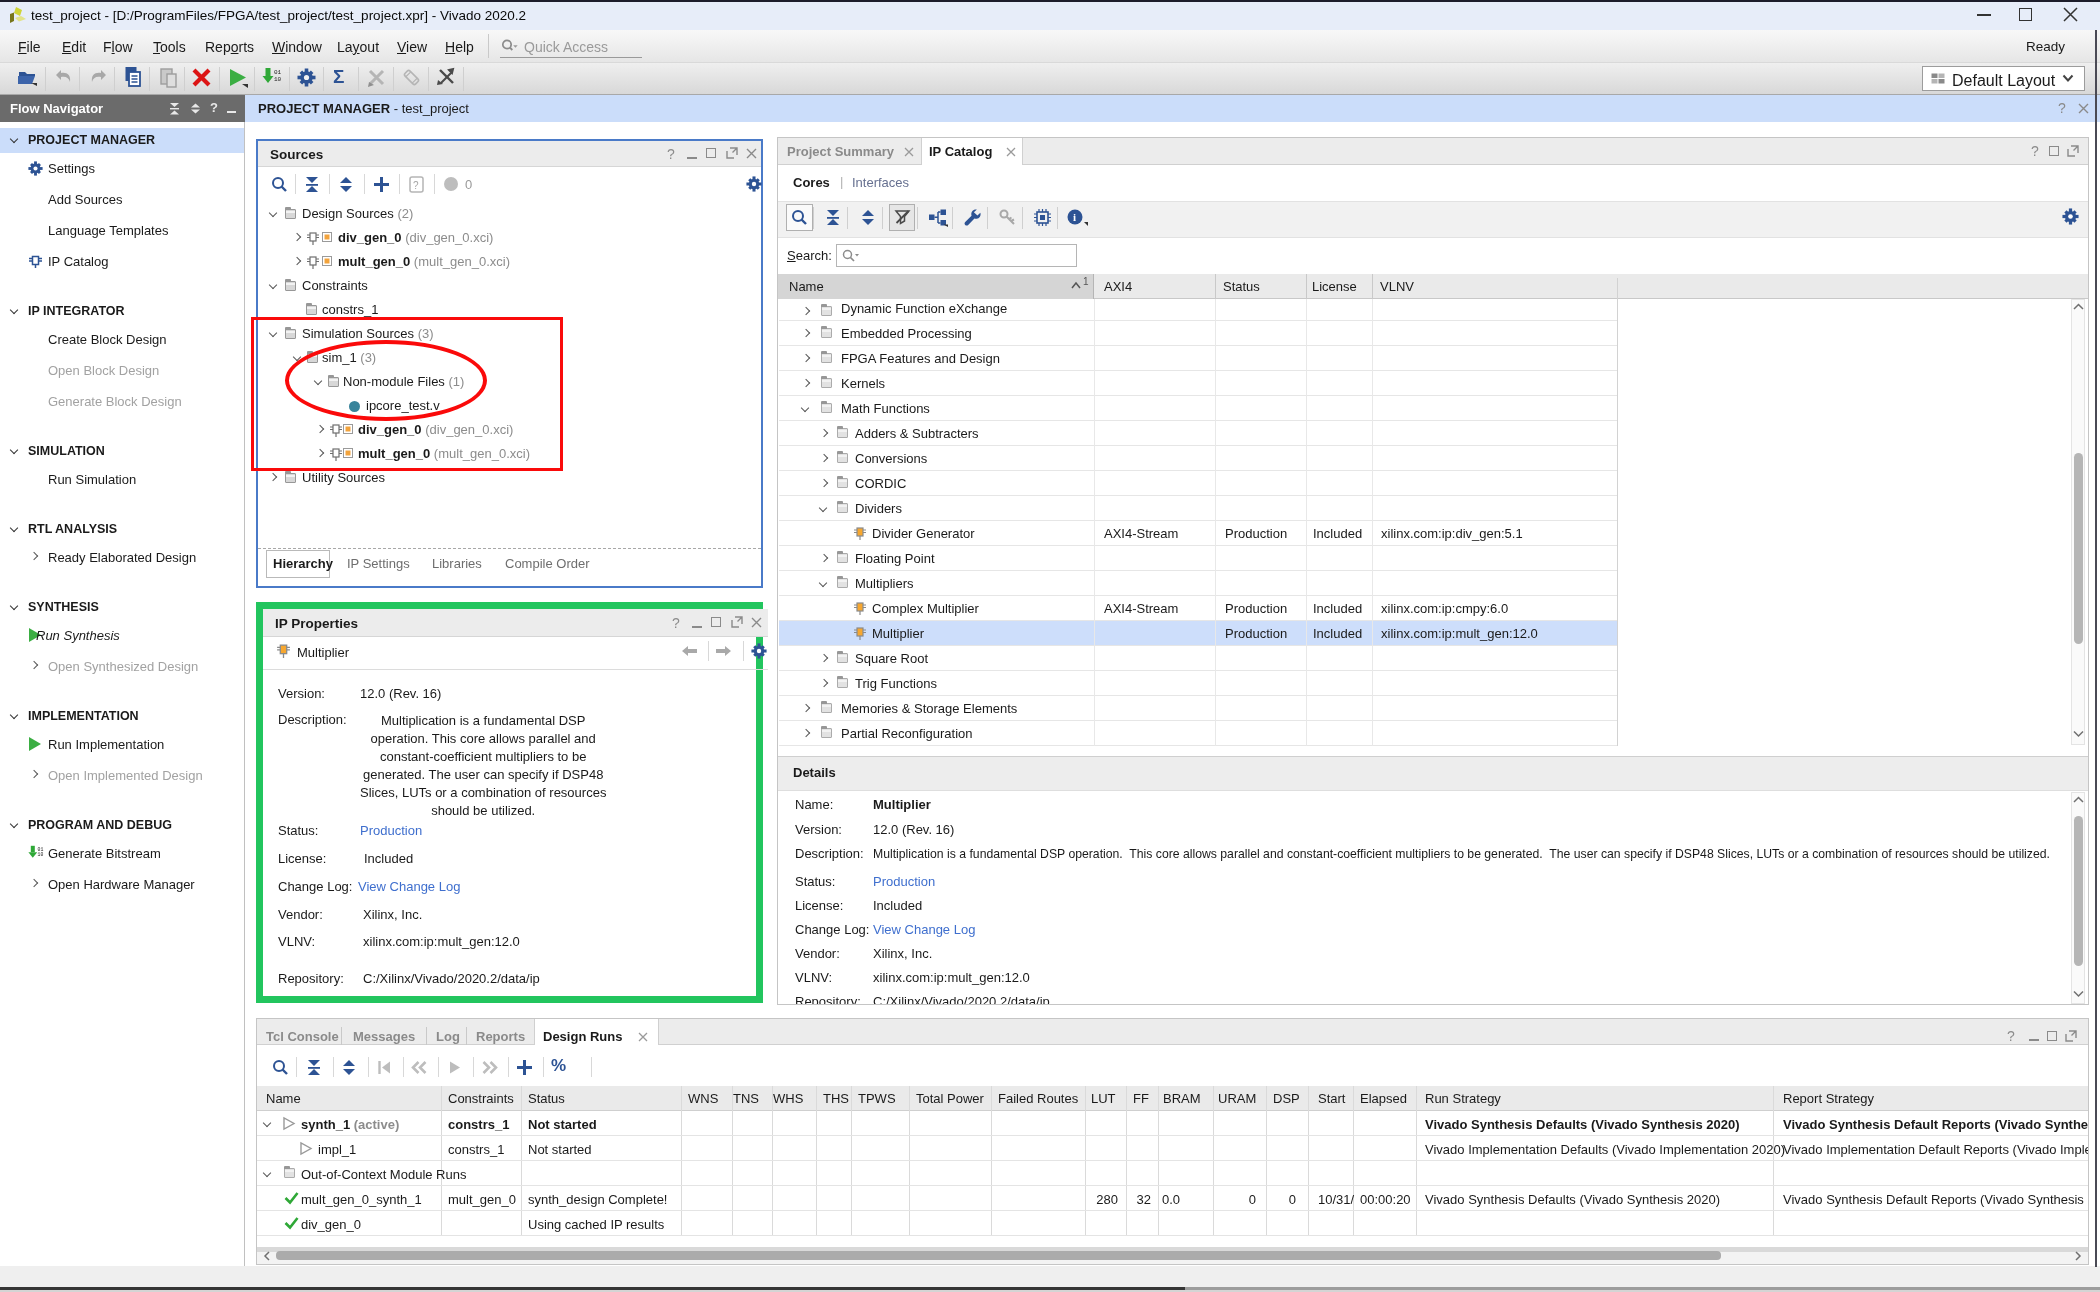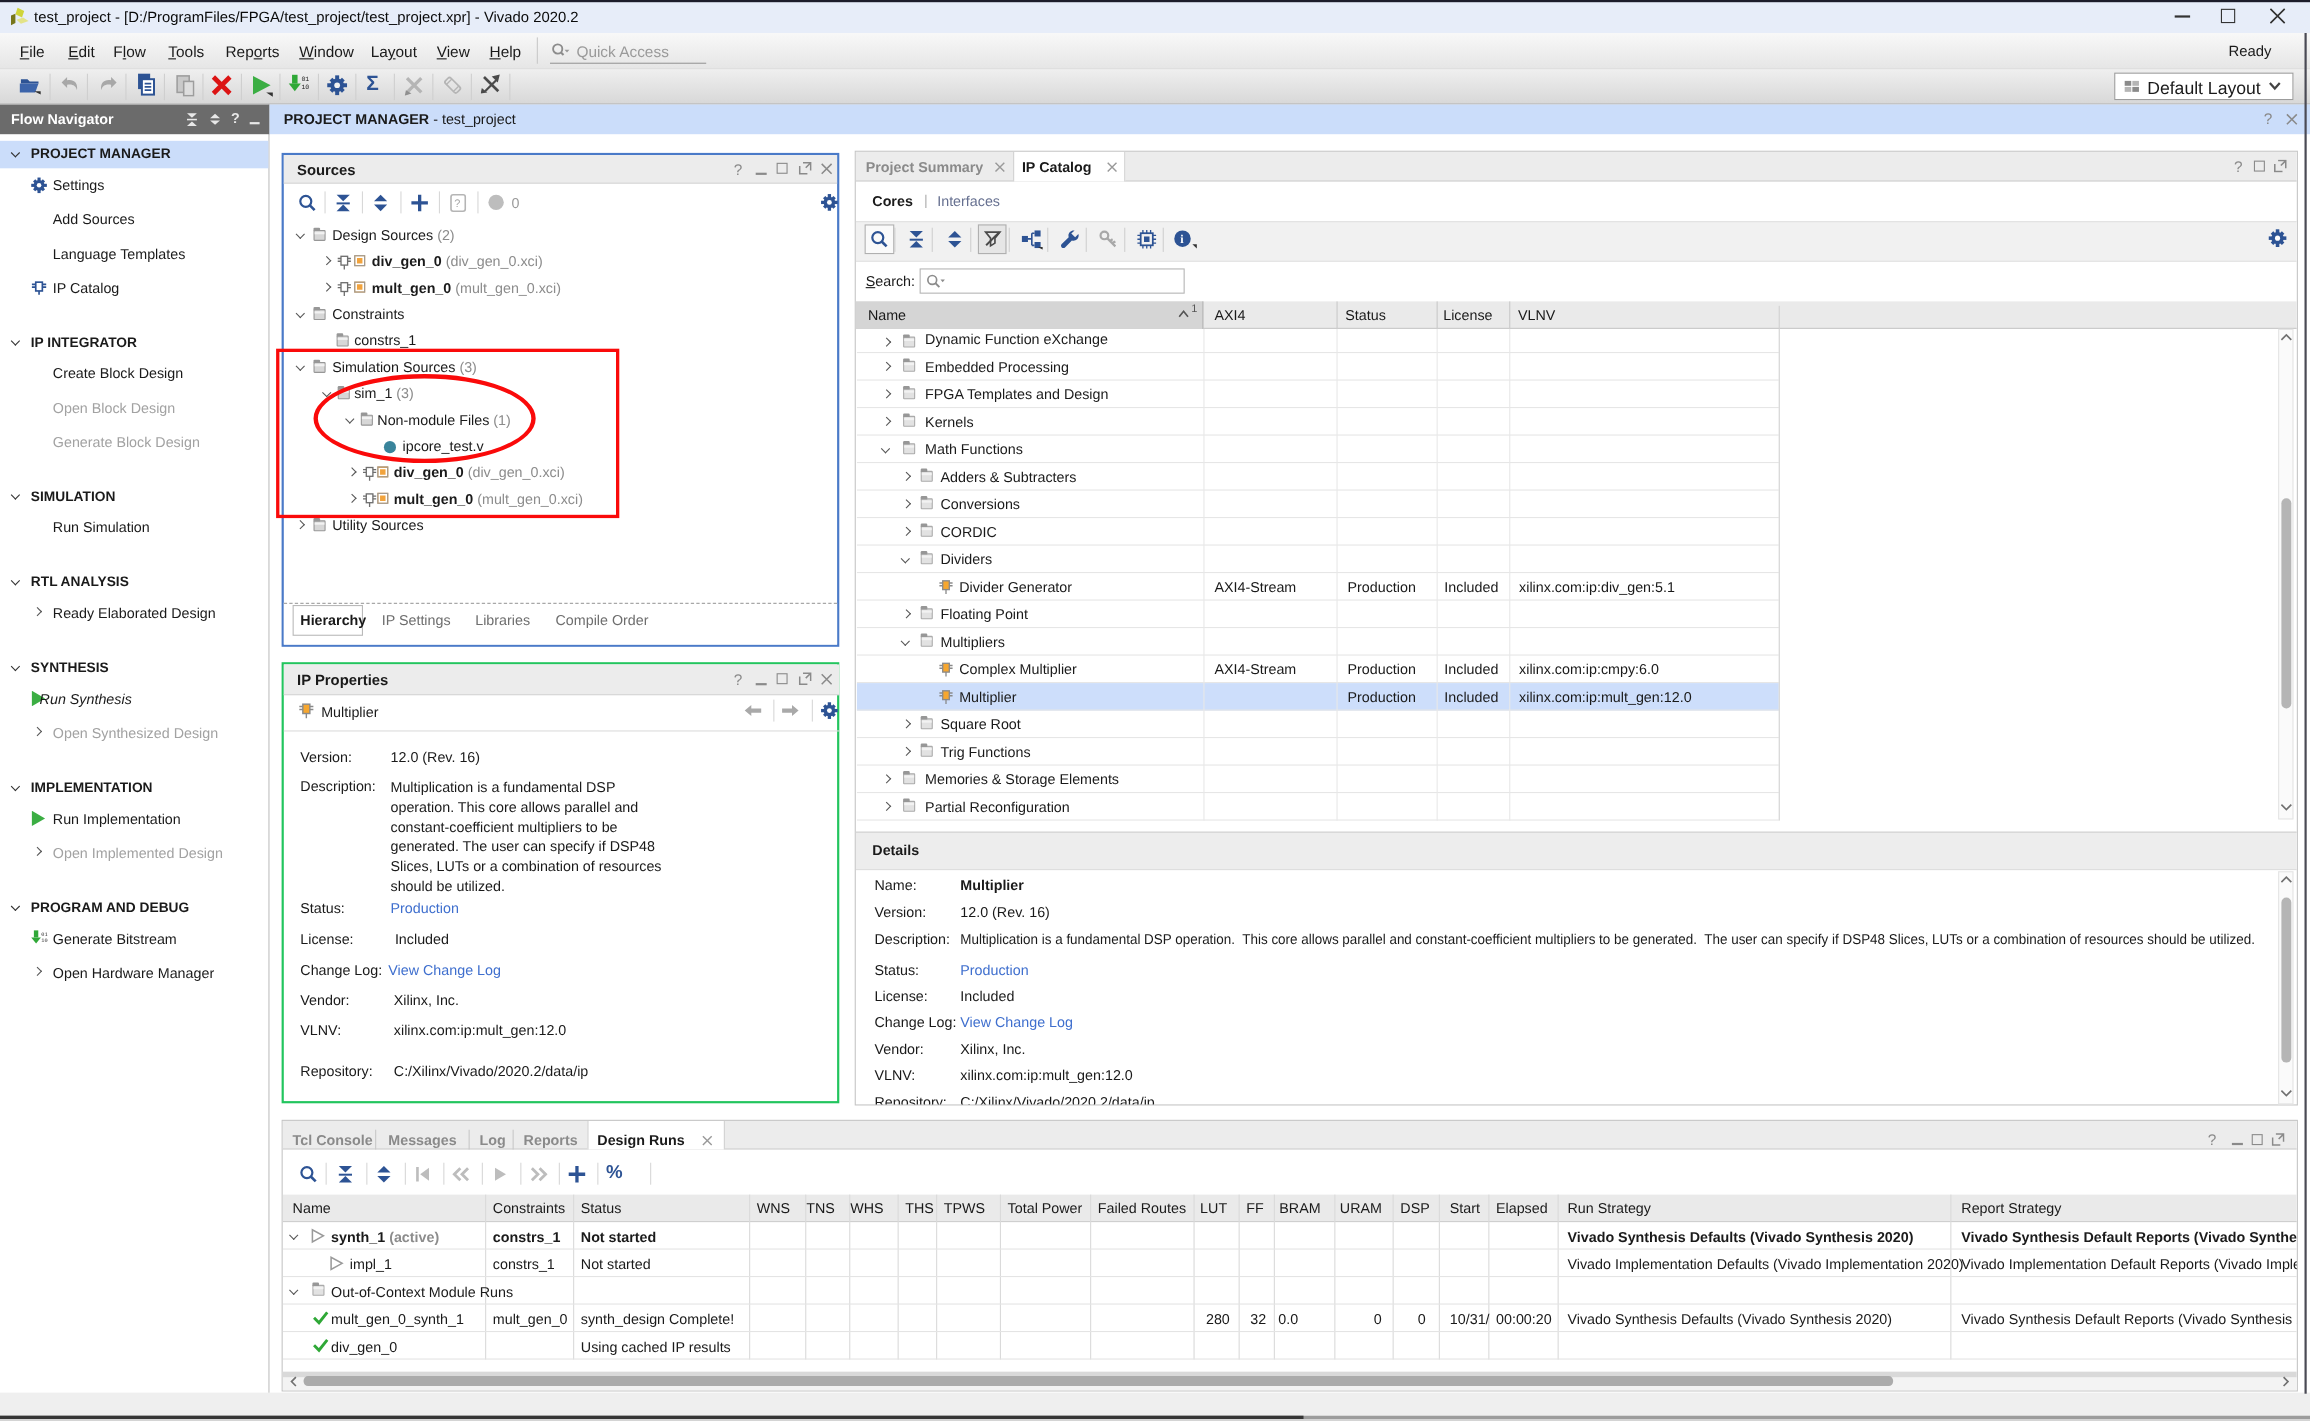--- a/index.html
+++ b/index.html
@@ -384,21 +384,21 @@
 </div>
 
 <div class="a" style="left:0;top:407px;width:503px;height:38px;border-top:1px dashed #a8a8a8;background:#fff;"></div>
 <div class="a" style="left:8px;top:409px;width:64px;height:28px;background:#fff;border:1px solid #b9b9b9;"></div>
 <div class="a b" style="left:15px;top:415px;">Hierarchy</div>
 <div class="a" style="left:89px;top:415px;color:#6e6e6e;">IP Settings</div>
 <div class="a" style="left:174px;top:415px;color:#6e6e6e;">Libraries</div>
 <div class="a" style="left:247px;top:415px;color:#6e6e6e;">Compile Order</div>
 </div>
 
-<div id="ipprops-panel" class="a" style="left:256px;top:602px;width:507px;height:401px;background:#fff;border:2px solid #22c55e;">
+<div id="ipprops-panel" class="a" style="left:256px;top:602px;width:507px;height:401px;background:#fff;border:7px solid #22c55e;text-align:center;">
 <div class="a" style="left:0;top:0;width:505px;height:28px;background:#ececec;border-bottom:1px solid #d6d6d6;"></div>
 <div class="a b" style="left:12px;top:7px;font-size:13.5px;">IP Properties</div>
 <div class="a g" style="left:409px;top:6px;font-size:14px;">?</div>
 <div class="a" style="left:429px;top:17px;width:10px;height:1.5px;background:#8a8a8a;"></div>
 <div class="a" style="left:448px;top:8px;width:10px;height:10px;border:1.5px solid #8a8a8a;"></div>
 <svg class="a" style="left:468px;top:7px;" width="12" height="12">
       <path d="M1 4 V11 H8 M4 1 H11 V8 M11 1 L6.5 5.5" stroke="#8a8a8a" stroke-width="1.4" fill="none"></path>
     </svg>
 <svg class="a" style="left:488px;top:8px;" width="11" height="11">
       <path d="M1 1 L10 10 M10 1 L1 10" stroke="#8a8a8a" stroke-width="1.4"></path>
@@ -566,21 +566,21 @@
         <span class="a" style="left:62px;">Dynamic Function eXchange</span>
       </div>
 <div class="crow" style="top:183px;">
         <span class="cr a" style="left:24px;top:9px;"></span>
         <span class="fold" style="left:42px;top:7px;background:#e2e2e2;border-color:#ababab;"></span>
         <span class="a" style="left:62px;">Embedded Processing</span>
       </div>
 <div class="crow" style="top:208px;">
         <span class="cr a" style="left:24px;top:9px;"></span>
         <span class="fold" style="left:42px;top:7px;background:#e2e2e2;border-color:#ababab;"></span>
-        <span class="a" style="left:62px;">FPGA Templates and Design</span>
+        <span class="a" style="left:62px;">FPGA Features and Design</span>
       </div>
 <div class="crow" style="top:233px;">
         <span class="cr a" style="left:24px;top:9px;"></span>
         <span class="fold" style="left:42px;top:7px;background:#e2e2e2;border-color:#ababab;"></span>
         <span class="a" style="left:62px;">Kernels</span>
       </div>
 <div class="crow" style="top:258px;">
         <span class="cd a" style="left:23px;top:9px;"></span>
         <span class="fold" style="left:42px;top:7px;background:#e2e2e2;border-color:#ababab;"></span>
         <span class="a" style="left:62px;">Math Functions</span>

